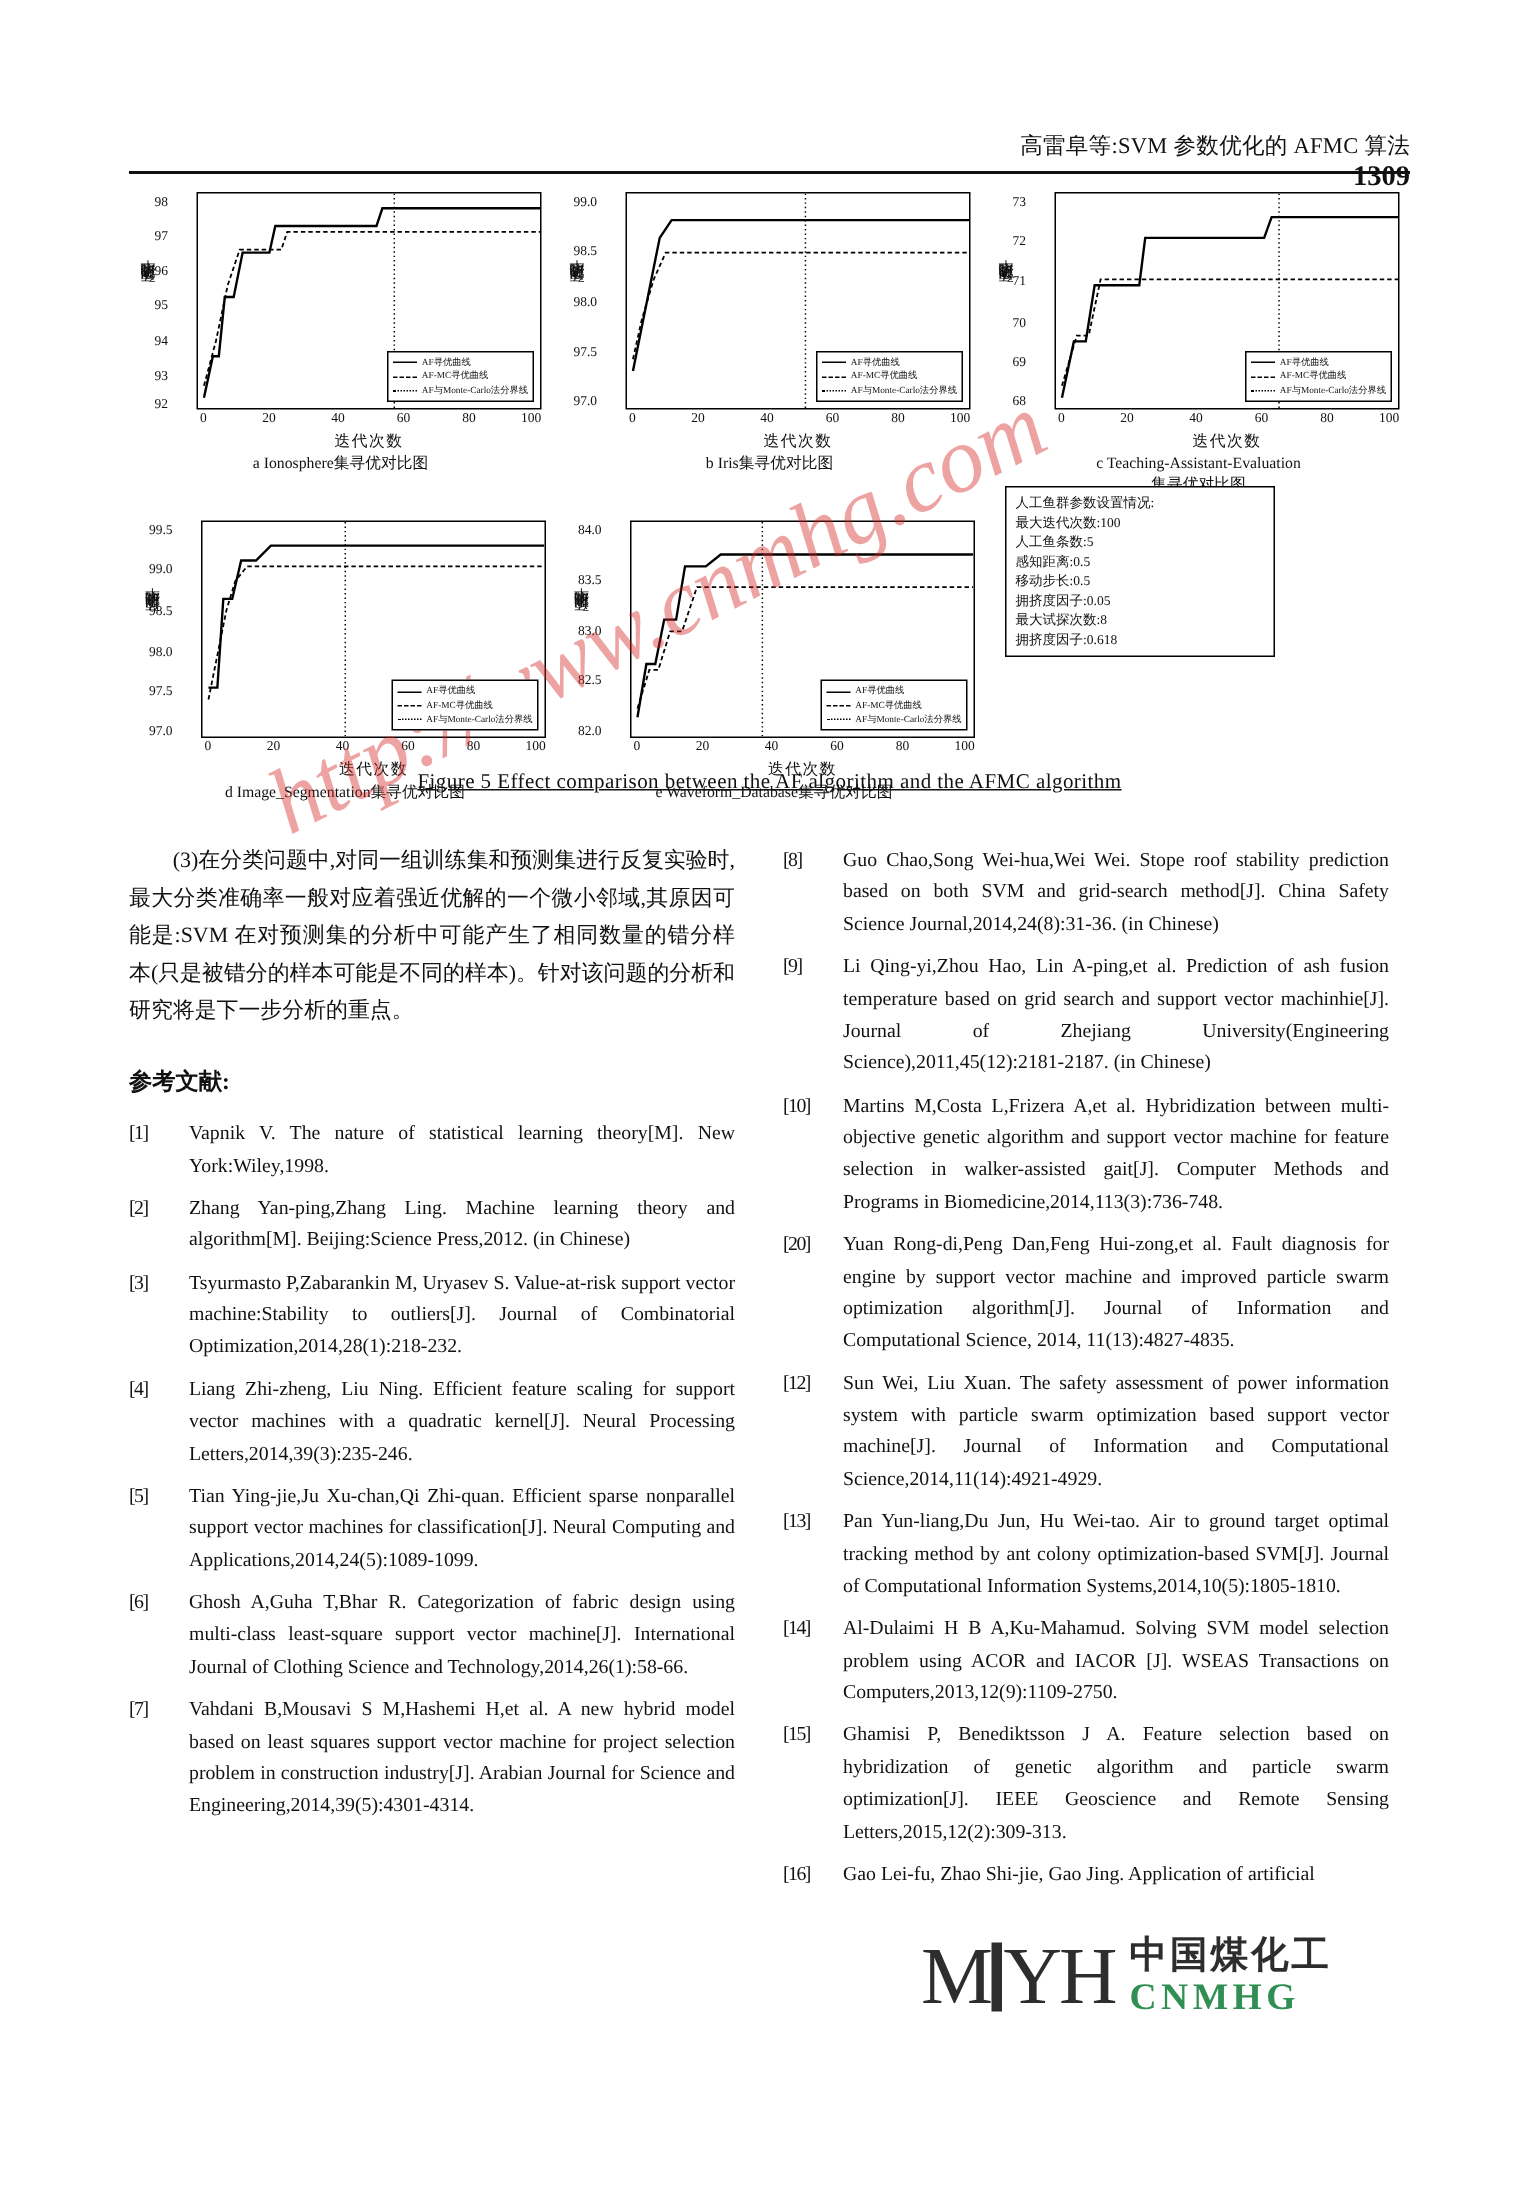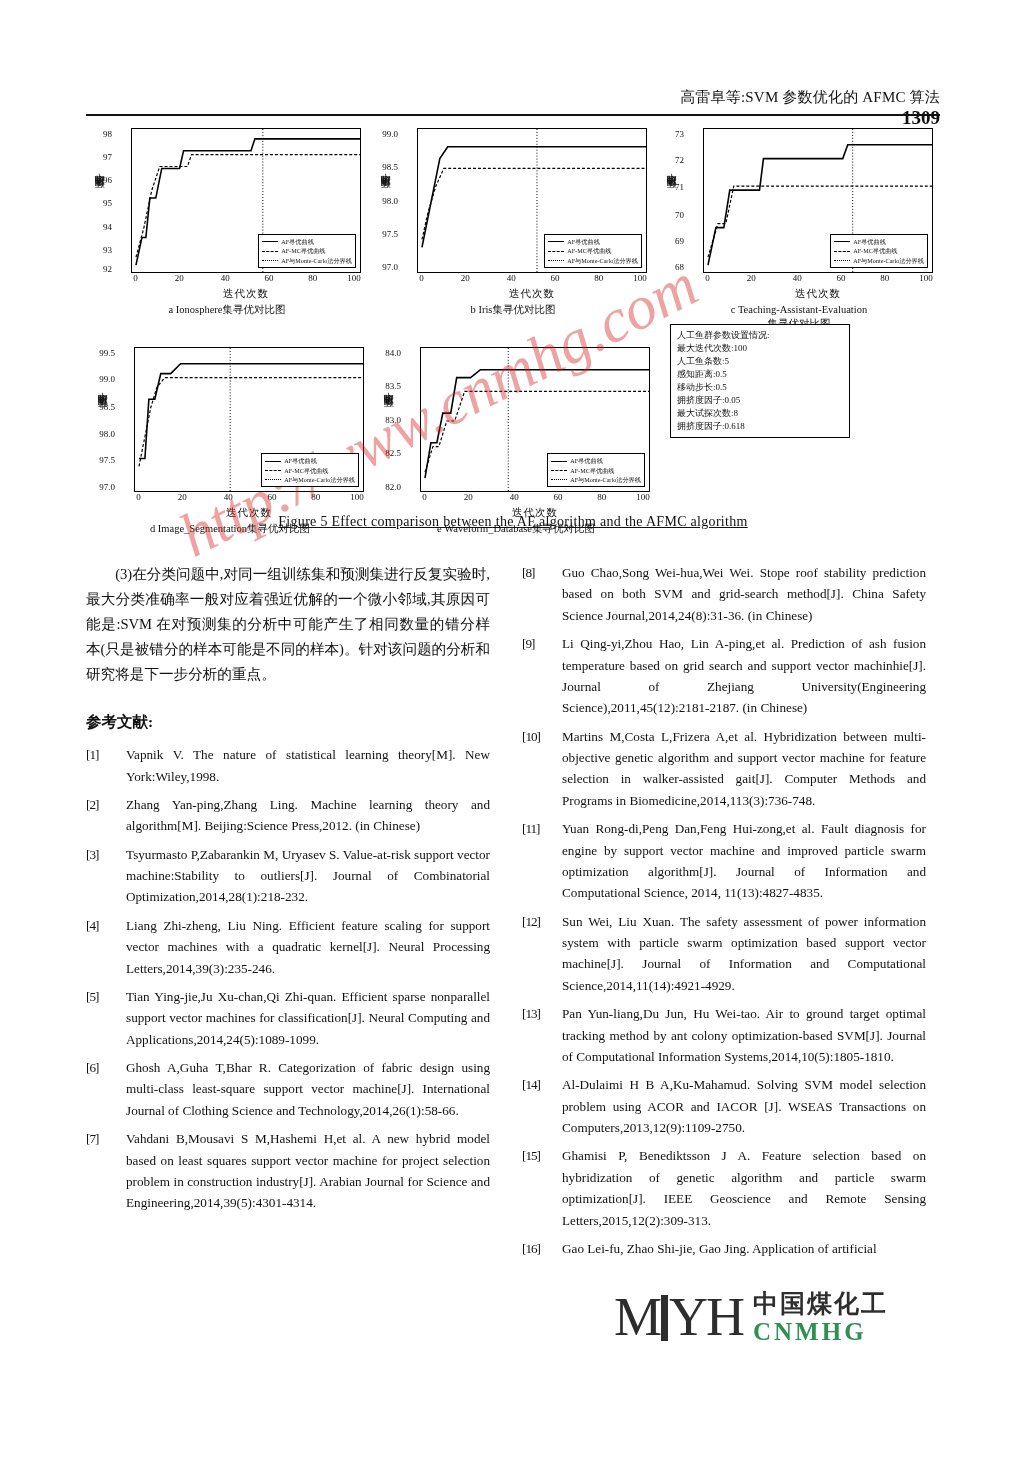--- a/index.html
+++ b/index.html
@@ -547,21 +547,21 @@
     </div>
     <div class="ref">
       <div class="num">[9]</div>
       <div class="body">Li Qing-yi,Zhou Hao, Lin A-ping,et al. Prediction of ash fusion temperature based on grid search and support vector machinhie[J]. Journal of Zhejiang University(Engineering Science),2011,45(12):2181-2187. (in Chinese)</div>
     </div>
     <div class="ref">
       <div class="num">[10]</div>
       <div class="body">Martins M,Costa L,Frizera A,et al. Hybridization between multi-objective genetic algorithm and support vector machine for feature selection in walker-assisted gait[J]. Computer Methods and Programs in Biomedicine,2014,113(3):736-748.</div>
     </div>
     <div class="ref">
-      <div class="num">[11]</div>
+      <div class="num">[20]</div>
       <div class="body">Yuan Rong-di,Peng Dan,Feng Hui-zong,et al. Fault diagnosis for engine by support vector machine and improved particle swarm optimization algorithm[J]. Journal of Information and Computational Science, 2014, 11(13):4827-4835.</div>
     </div>
     <div class="ref">
       <div class="num">[12]</div>
       <div class="body">Sun Wei, Liu Xuan. The safety assessment of power information system with particle swarm optimization based support vector machine[J]. Journal of Information and Computational Science,2014,11(14):4921-4929.</div>
     </div>
     <div class="ref">
       <div class="num">[13]</div>
       <div class="body">Pan Yun-liang,Du Jun, Hu Wei-tao. Air to ground target optimal tracking method by ant colony optimization-based SVM[J]. Journal of Computational Information Systems,2014,10(5):1805-1810.</div>
     </div>

